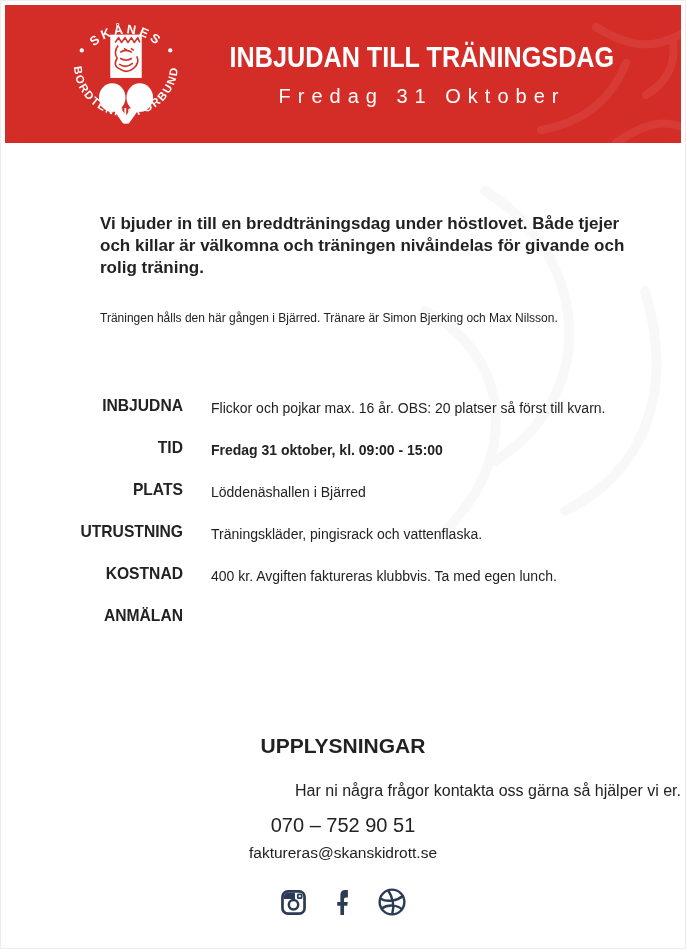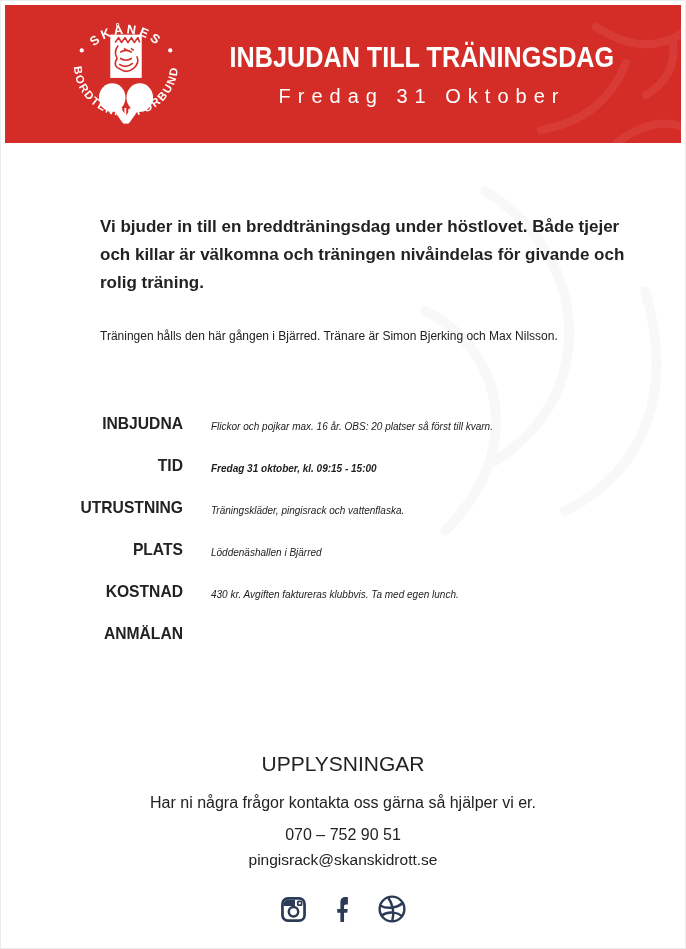--- a/index.html
+++ b/index.html
@@ -31,40 +31,40 @@
     transform:scaleX(.84);transform-origin:center;letter-spacing:0;
   }
   .subtitle{
     color:#fff;font-size:20px;font-weight:normal;letter-spacing:7px;
     margin-top:11px;white-space:nowrap;
   }
   
   .body-watermark{position:absolute;right:0;top:130px;z-index:0;opacity:.05;color:#888;}
   .content{position:relative;z-index:1;}
   
-  .lead{font-weight:bold;font-size:17px;line-height:28px;margin:70px 52px 0 95px;}
+  .lead{font-weight:bold;font-size:17px;line-height:22px;margin:70px 52px 0 95px;}
   .body-p{font-size:12px;line-height:26px;margin:26px 52px 0 95px;}
   
   .info-table{margin-top:64px;}
   .info-row{
     display:grid;grid-template-columns:118px 1fr;column-gap:28px;
     margin:0 40px 16px 60px;align-items:start;
   }
   .info-label{
     text-align:right;font-weight:bold;font-size:17px;line-height:21px;
     transform:scaleX(.92);transform-origin:right center;white-space:nowrap;
   }
-  .info-value{font-size:10px;line-height:25px;padding-top:1px;font-style:italic;}
+  .info-value{font-size:14px;line-height:25px;padding-top:1px;}
   .value-bold{font-weight:bold;}
   .value-link{text-decoration:underline;color:var(--text);display:block;}
   
   .contact{text-align:center;}
-  .contact-heading{font-size:21px;font-weight:normal;margin-top:108px;}
-  .contact-text{font-size:16px;margin-top:18px;}
-  .contact-phone{font-size:16px;margin-top:14px;}
+  .contact-heading{font-size:21px;font-weight:bold;margin-top:108px;}
+  .contact-text{font-size:16px;margin-top:24px;text-align:right;}
+  .contact-phone{font-size:20px;margin-top:14px;}
   .contact-email{font-size:15.5px;margin-top:7px;}
   
   .social{display:flex;justify-content:center;align-items:center;gap:29px;margin-top:26px;color:var(--navy);}
   .social a{color:var(--navy);display:inline-flex;}
 </style>
 </head>
 <body>
 
 <div class="page">
 
@@ -126,44 +126,44 @@
     <p class="lead">Vi bjuder in till en breddträningsdag under höstlovet. Både tjejer och killar är välkomna och träningen nivåindelas för givande och rolig träning.</p>
     <p class="body-p">Träningen hålls den här gången i Bjärred. Tränare är Simon Bjerking och Max Nilsson.</p>
 
     <div class="info-table">
       <div class="info-row">
         <div class="info-label">INBJUDNA</div>
         <div class="info-value">Flickor och pojkar max. 16 år. OBS: 20 platser så först till kvarn.</div>
       </div>
       <div class="info-row">
         <div class="info-label">TID</div>
-        <div class="info-value value-bold">Fredag 31 oktober, kl. 09:15 - 15:00</div>
+        <div class="info-value value-bold">Fredag 31 oktober, kl. 09:00 - 15:00</div>
+      </div>
+      <div class="info-row">
+        <div class="info-label">PLATS</div>
+        <div class="info-value">Löddenäshallen i Bjärred</div>
       </div>
       <div class="info-row">
         <div class="info-label">UTRUSTNING</div>
         <div class="info-value">Träningskläder, pingisrack och vattenflaska.</div>
       </div>
       <div class="info-row">
-        <div class="info-label">PLATS</div>
-        <div class="info-value">Löddenäshallen i Bjärred</div>
-      </div>
-      <div class="info-row">
         <div class="info-label">KOSTNAD</div>
-        <div class="info-value">430 kr. Avgiften faktureras klubbvis. Ta med egen lunch.</div>
+        <div class="info-value">400 kr. Avgiften faktureras klubbvis. Ta med egen lunch.</div>
       </div>
       <div class="info-row">
         <div class="info-label">ANMÄLAN</div>
       </div>
     </div>
 
     <div class="contact">
       <div class="contact-heading">UPPLYSNINGAR</div>
       <div class="contact-text">Har ni några frågor kontakta oss gärna så hjälper vi er.</div>
       <div class="contact-phone">070 – 752 90 51</div>
-      <div class="contact-email">pingisrack@skanskidrott.se</div>
+      <div class="contact-email">faktureras@skanskidrott.se</div>
     </div>
 
     <div class="social">
       <a href="#">
         <svg width="25" height="25" viewBox="0 0 24 24">
           <rect x="1.4" y="1.4" width="21.2" height="21.2" rx="5.2" fill="none" stroke="currentColor" stroke-width="2.6"></rect>
           <path d="M2.6 8.6 v-1.8 a4.2 4.2 0 0 1 4.2-4.2 h6.6 v6 z" fill="currentColor"></path>
           <rect x="16.1" y="4.1" width="3.7" height="3.7" rx="0.7" fill="none" stroke="currentColor" stroke-width="1.7"></rect>
           <circle cx="12" cy="14.1" r="4.5" fill="none" stroke="currentColor" stroke-width="2.4"></circle>
         </svg>

